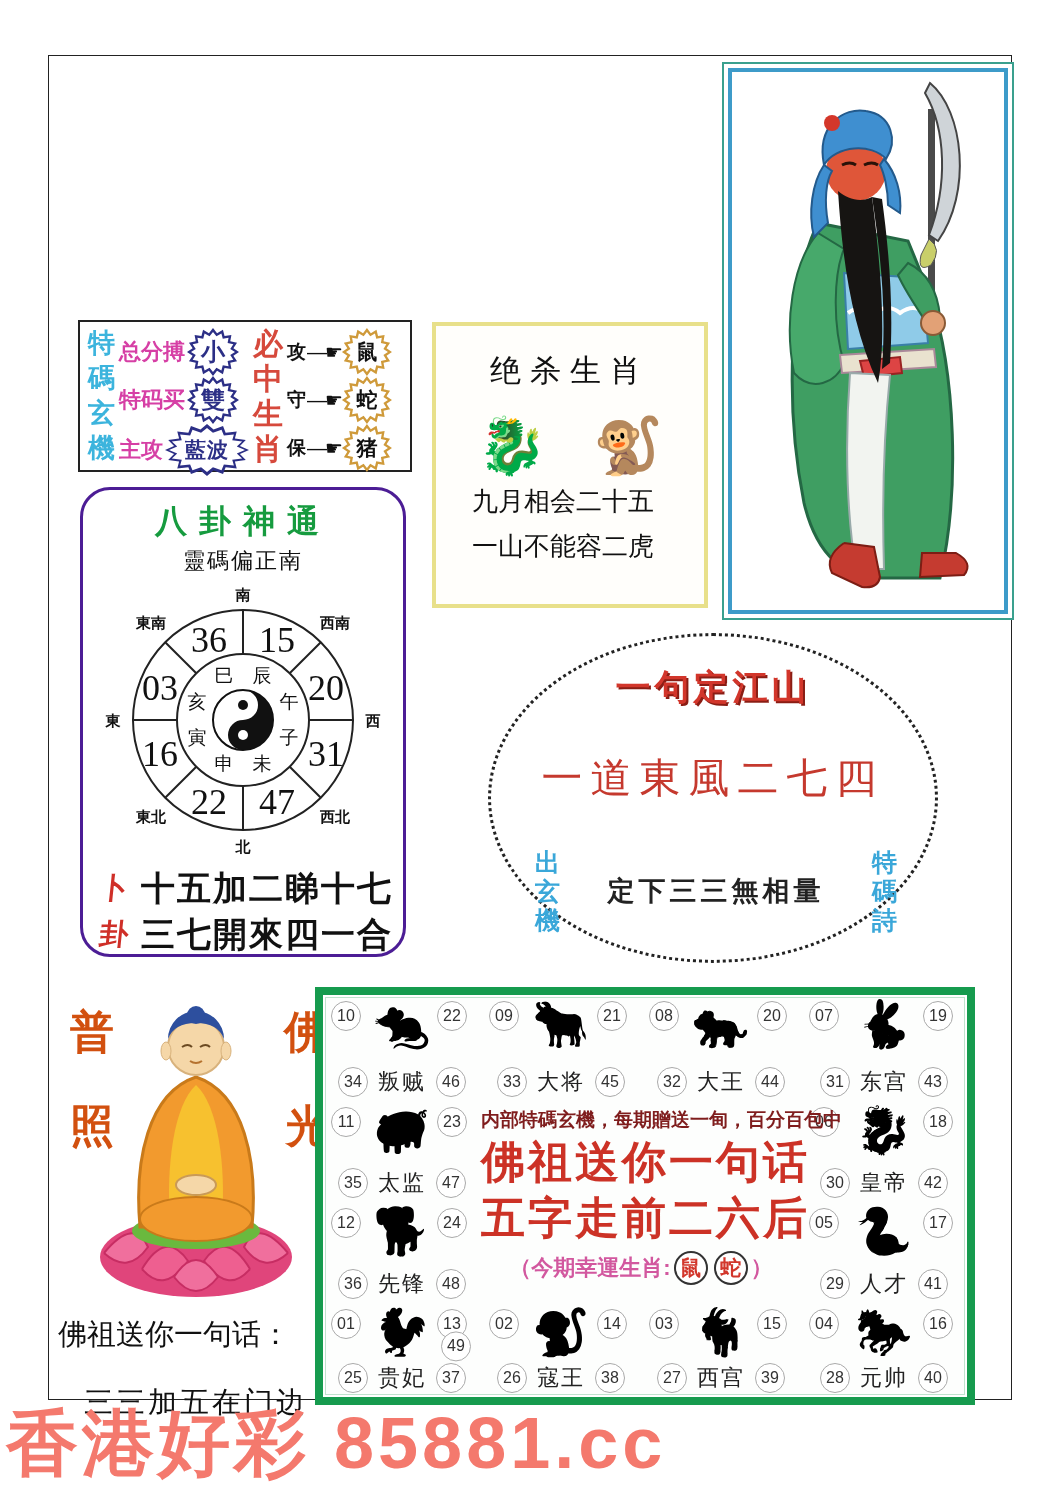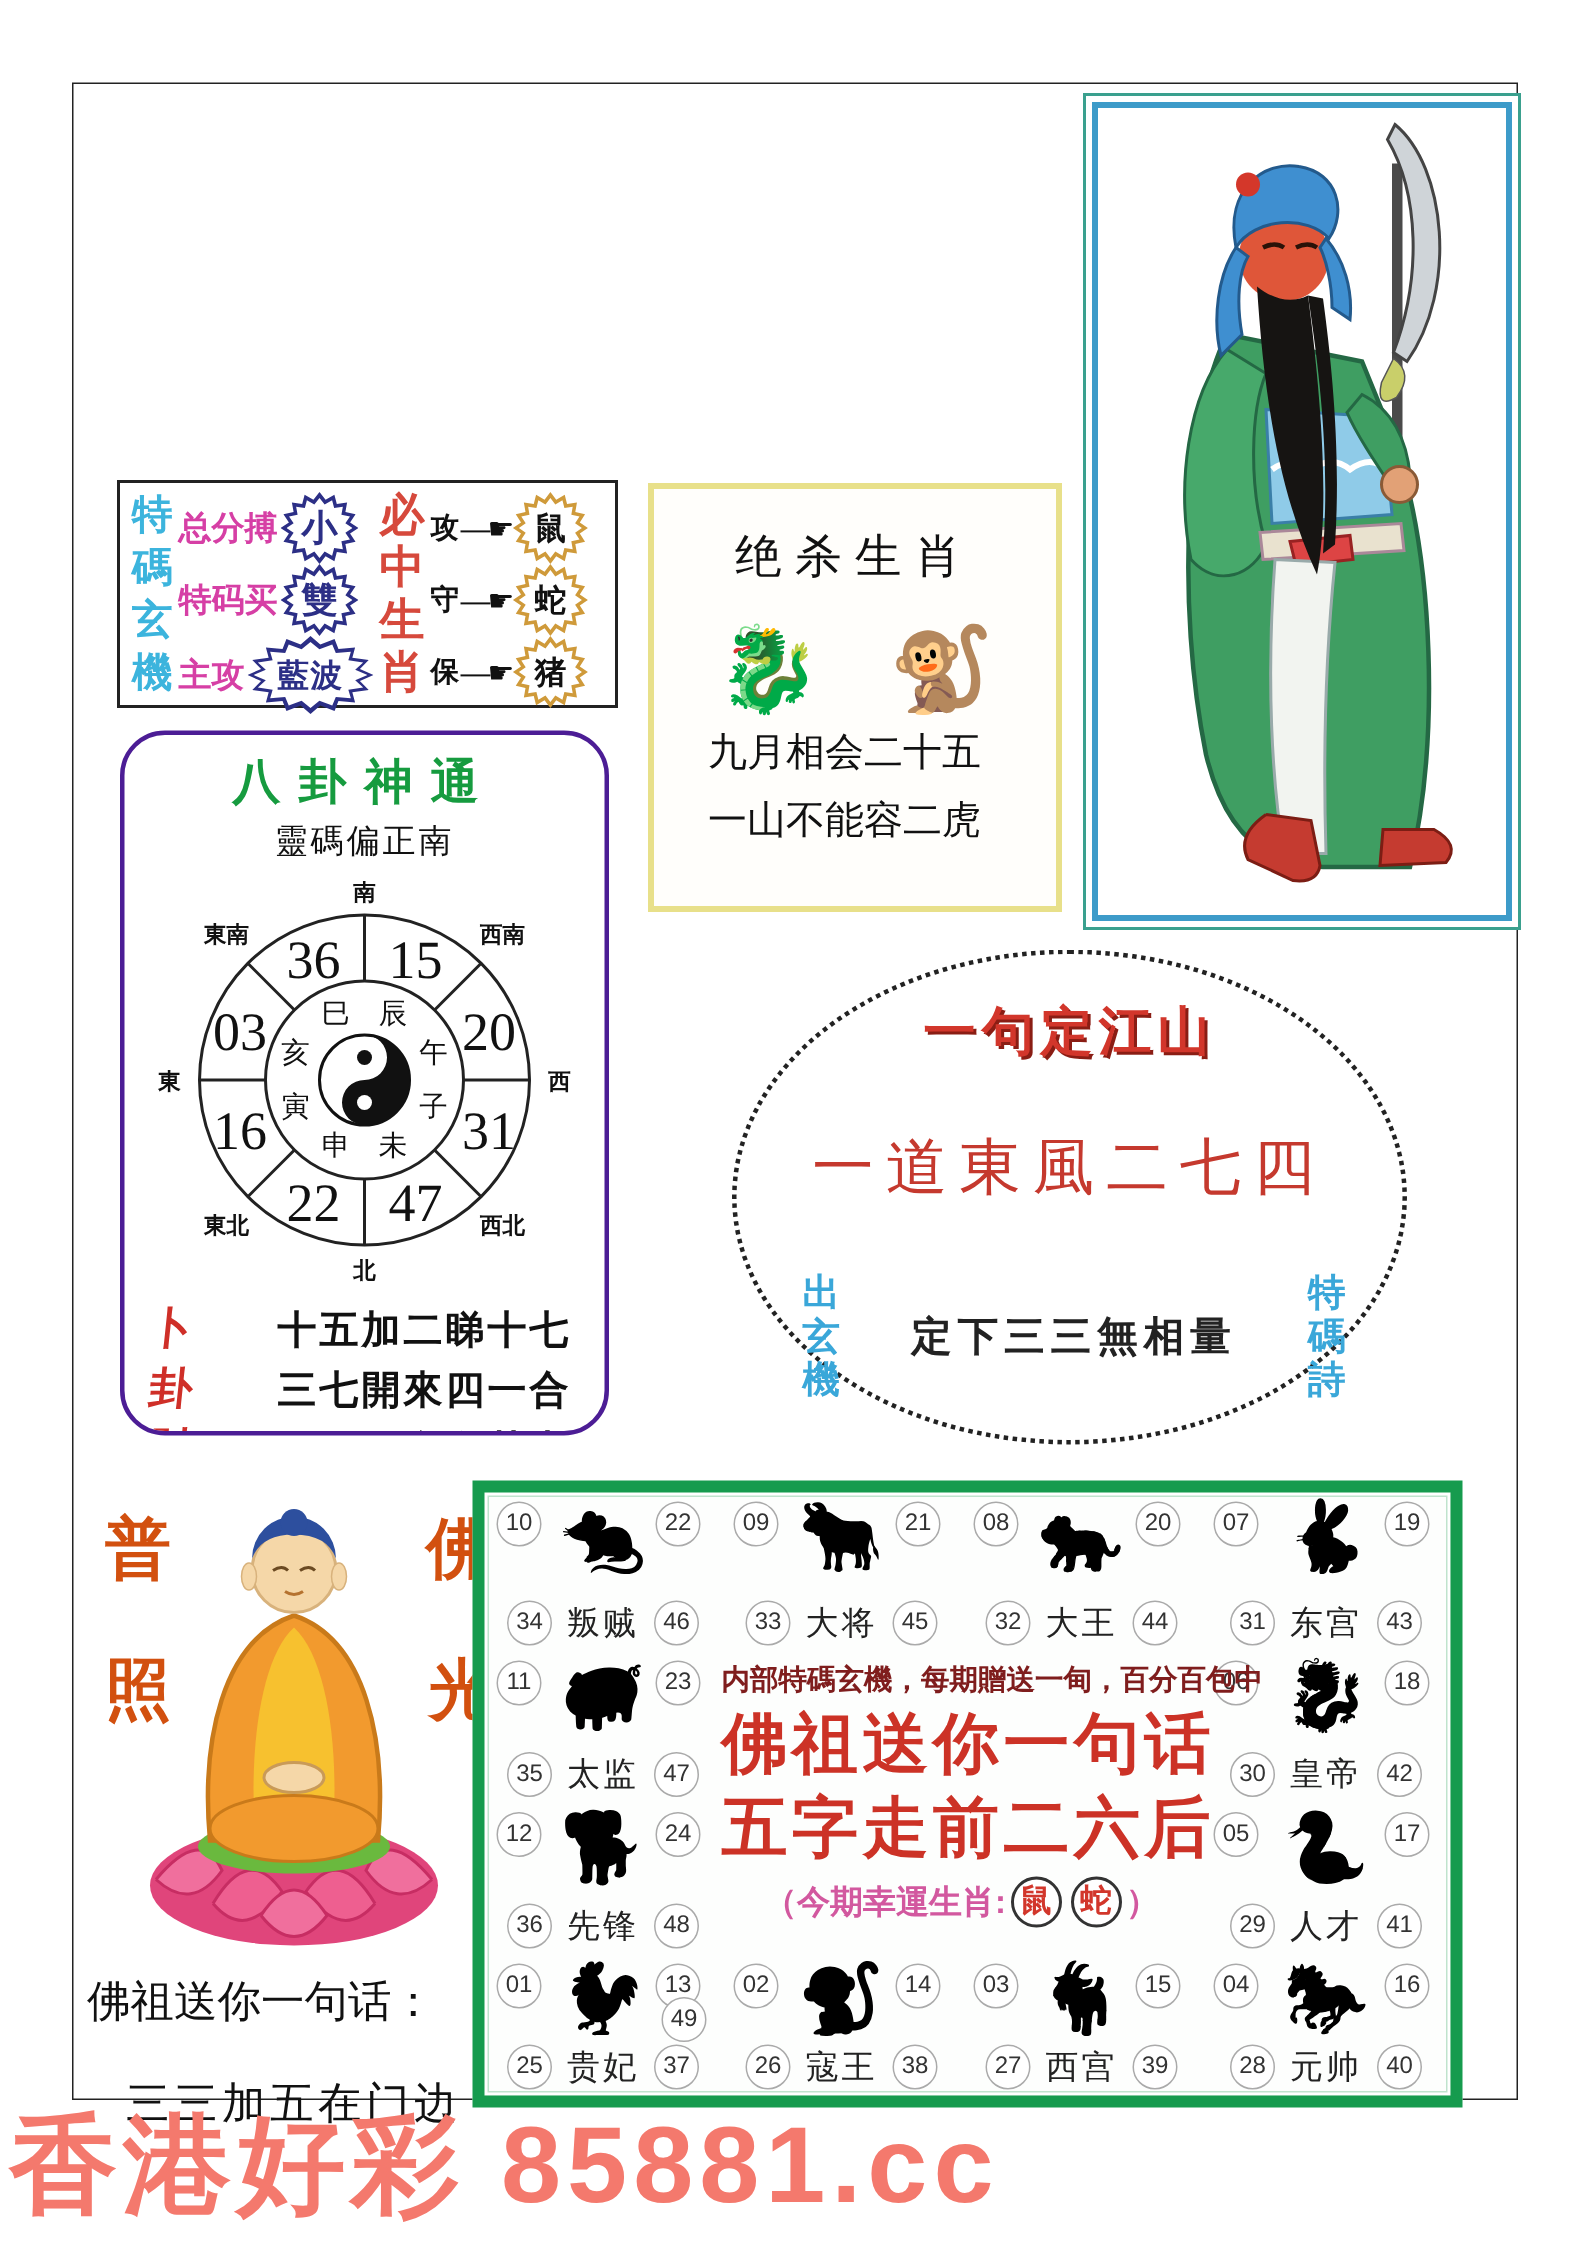--- a/index.html
+++ b/index.html
@@ -49,21 +49,21 @@
 
   
   .bagua-box { position:absolute; left:80px; top:487px; width:326px; height:470px; border:3px solid #4c1d95; border-radius:30px; background:#fff; overflow:hidden; }
   .bagua-title { margin-top:10px; text-align:center; font-size:32px; font-weight:bold; letter-spacing:12px; color:#169b3f; }
   .bagua-sub { text-align:center; font-size:22px; color:#111; margin-top:2px; font-family:"Liberation Serif", serif; letter-spacing:2px; }
   .wheel-wrap { display:flex; justify-content:center; margin-top:0px; }
   .poem { position:relative; margin:2px 0 0 14px; }
   .poem-rows { display:flex; flex-direction:column; gap:0px; }
   .poem-row { display:flex; align-items:center; gap:10px; }
   .poem-key { width:34px; text-align:center; font-size:29px; font-weight:bold; color:#cf2f28; font-family:"Liberation Serif", serif; transform:skewX(-6deg); }
-  .poem-line { font-size:26px; font-weight:bold; color:#111; letter-spacing:2px; white-space:nowrap; font-family:Liberation Sans, sans-serif;margin-left:44px; }
+  .poem-line { font-size:34px; font-weight:bold; color:#111; letter-spacing:2px; white-space:nowrap; font-family:Liberation Sans, sans-serif; }
   .dir-label { font-size:15px; font-weight:bold; fill:#111; }
   .wheel-num { font-size:36px; fill:#111; font-family:"Liberation Serif", serif; }
   .branch { font-size:19px; fill:#111; font-family:"Liberation Serif", serif; }
 
   
   .yiju-oval { position:absolute; left:488px; top:633px; width:450px; height:330px; border:3px dotted #222; border-radius:50%; background:#fff; }
   .yiju-title { text-align:center; margin-top:28px; font-size:35px; font-weight:bold; color:#d2362b; letter-spacing:4px; text-shadow:2px 2px 0 #8a1d14; }
   .yiju-main { text-align:center; margin-top:40px; font-size:41px; color:#c5392e; font-family:"Liberation Serif", serif; letter-spacing:8px; white-space:nowrap; }
   .yiju-bottom { display:flex; justify-content:space-between; align-items:center; margin:42px 38px 0 44px; }
   .yiju-side span { display:block; text-align:center; color:#3aa7d9; font-size:25px; font-weight:bold; line-height:1.15; }

